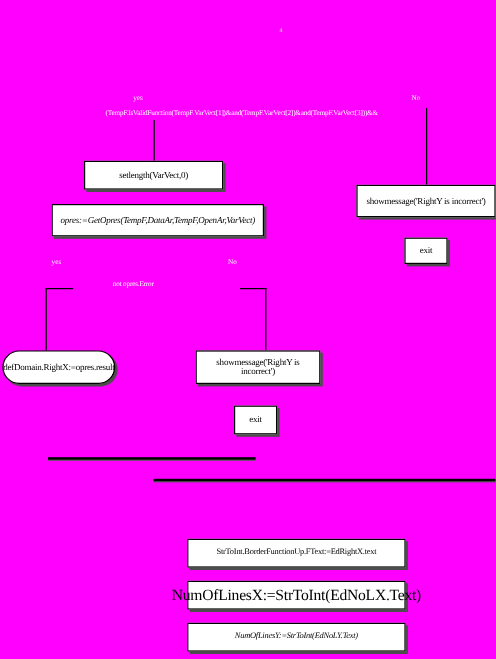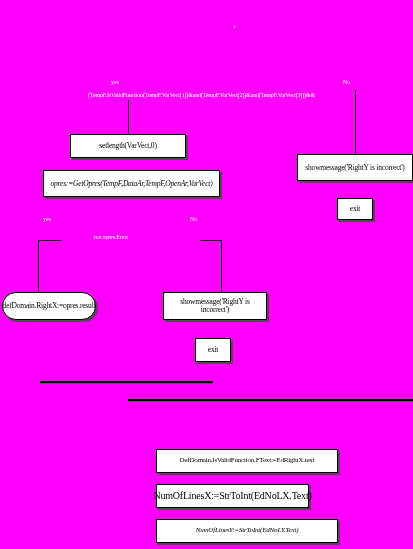--- a/index.html
+++ b/index.html
@@ -125,19 +125,19 @@
 
   <div class="node" style="left:163px; top:268px; width:104px; height:28px; font-size:7.5px;">showmessage('RightY is incorrect')</div>
 
   <div class="node" style="left:195px; top:314px; width:36px; height:24px; font-size:7.5px;">exit</div>
 
   <div class="hline thick" style="left:40px; top:357px; width:173px;"></div>
 
   <div class="hline thick" style="left:128px; top:375px; width:285px;"></div>
 
 
-  <div class="node" style="left:156px; top:425px; width:182px; height:24px; font-size:7px;">DefDomain.IsValidFunction.FText:=EdRightX.text</div>
+  <div class="node" style="left:156px; top:425px; width:182px; height:24px; font-size:7px;">StrToInt.BorderFunctionUp.FText:=EdRightX.text</div>
 
-  <div class="node" style="left:156px; top:460px; width:153px; height:24px; font-size:10px;">NumOfLinesX:=StrToInt(EdNoLX.Text)</div>
+  <div class="node" style="left:156px; top:460px; width:182px; height:24px; font-size:13px;">NumOfLinesX:=StrToInt(EdNoLX.Text)</div>
 
   <div class="node" style="left:156px; top:495px; width:182px; height:24px; font-size:7px;font-style:italic;">NumOfLinesY:=StrToInt(EdNoLY.Text)</div>
 
 </div>
 
 </body></html>

